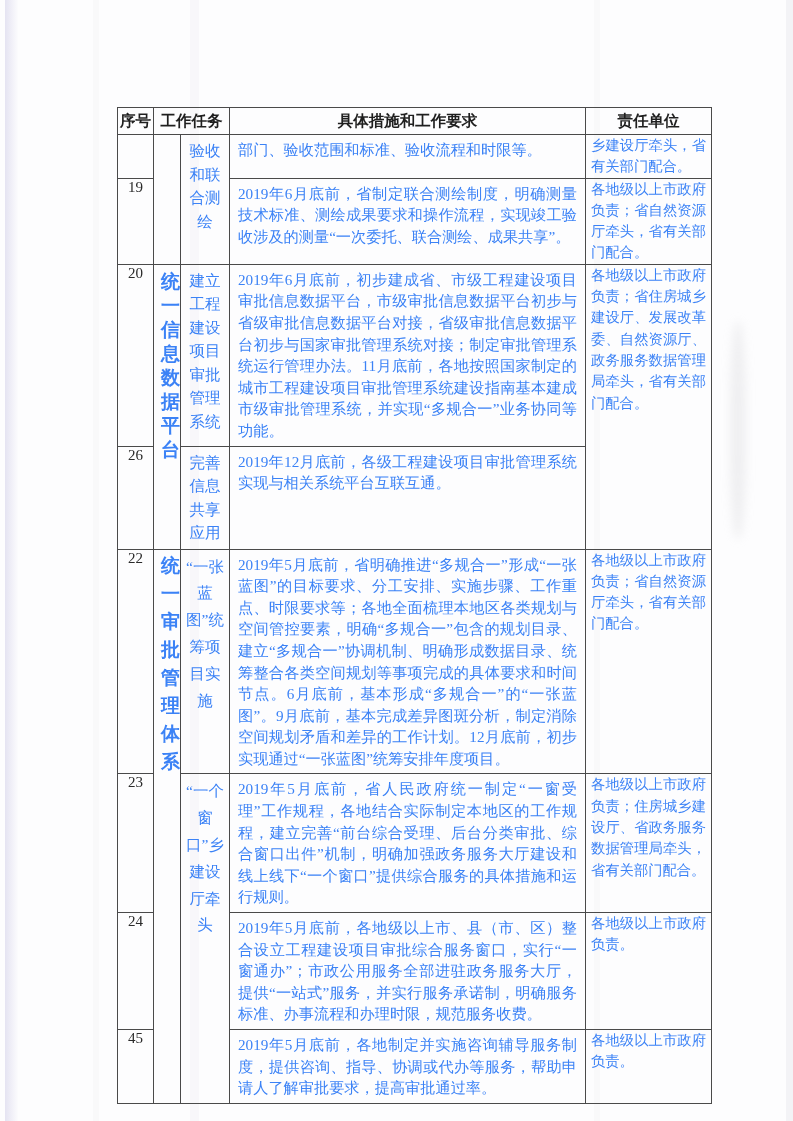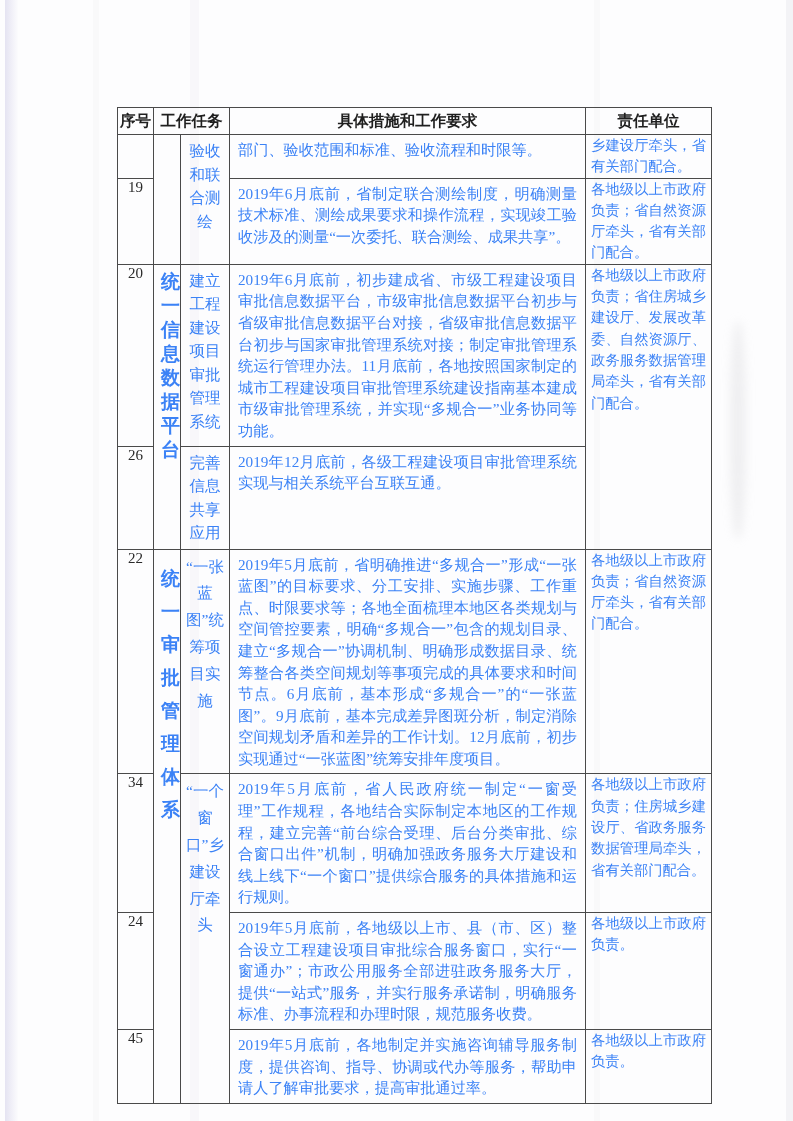--- a/index.html
+++ b/index.html
@@ -44,21 +44,21 @@
   .doc th {
     font-weight:bold;
     font-size:15.5px;
     text-align:center;
     vertical-align:middle;
     padding:2px 1px;
     color:#1f1f1f;
   }
   td.seq   { text-align:center; font-size:15px; padding-top:0; color:#2a2a2a; }
   td.group { text-align:right; font-size:19px; line-height:24px; padding:5px 0 2px 0; word-break:break-all;font-weight:bold; }
-  td.group.tall { line-height:33px; padding-top:12px; }
+  td.group.tall { line-height:28px; padding-top:2px; }
   td.task  { text-align:center; font-size:15.5px; line-height:23.5px; padding:4px 1px; word-break:break-all; }
   td.task.tall { line-height:26.8px; }
   td.meas  { font-size:15.2px; line-height:21.6px; padding:4px 8px; text-align:justify; text-justify:inter-ideograph; }
   td.resp  { font-size:14.3px; line-height:21.3px; padding:0 5px; text-align:justify; text-justify:inter-ideograph; }
 </style>
 </head>
 <body>
 
 <div class="scan-streak-left"></div>
 <div class="scan-streak-a"></div>
@@ -114,21 +114,21 @@
 
   <tr style="height:213px">
     <td class="seq">22</td>
     <td class="group tall" rowspan="4">统一审批管理体系</td>
     <td class="task tall">“一张蓝图”统筹项目实施</td>
     <td class="meas">2019年5月底前，省明确推进“多规合一”形成“一张蓝图”的目标要求、分工安排、实施步骤、工作重点、时限要求等；各地全面梳理本地区各类规划与空间管控要素，明确“多规合一”包含的规划目录、建立“多规合一”协调机制、明确形成数据目录、统筹整合各类空间规划等事项完成的具体要求和时间节点。6月底前，基本形成“多规合一”的“一张蓝图”。9月底前，基本完成差异图斑分析，制定消除空间规划矛盾和差异的工作计划。12月底前，初步实现通过“一张蓝图”统筹安排年度项目。</td>
     <td class="resp">各地级以上市政府负责；省自然资源厅牵头，省有关部门配合。</td>
   </tr>
 
   <tr style="height:131px">
-    <td class="seq">34</td>
+    <td class="seq">23</td>
     <td class="task tall" rowspan="3">“一个窗口”乡建设厅牵头</td>
     <td class="meas">2019年5月底前，省人民政府统一制定“一窗受理”工作规程，各地结合实际制定本地区的工作规程，建立完善“前台综合受理、后台分类审批、综合窗口出件”机制，明确加强政务服务大厅建设和线上线下“一个窗口”提供综合服务的具体措施和运行规则。</td>
     <td class="resp">各地级以上市政府负责；住房城乡建设厅、省政务服务数据管理局牵头，省有关部门配合。</td>
   </tr>
 
   <tr style="height:108px">
     <td class="seq">24</td>
     <td class="meas">2019年5月底前，各地级以上市、县（市、区）整合设立工程建设项目审批综合服务窗口，实行“一窗通办”；市政公用服务全部进驻政务服务大厅，提供“一站式”服务，并实行服务承诺制，明确服务标准、办事流程和办理时限，规范服务收费。</td>
     <td class="resp">各地级以上市政府负责。</td>
   </tr>

